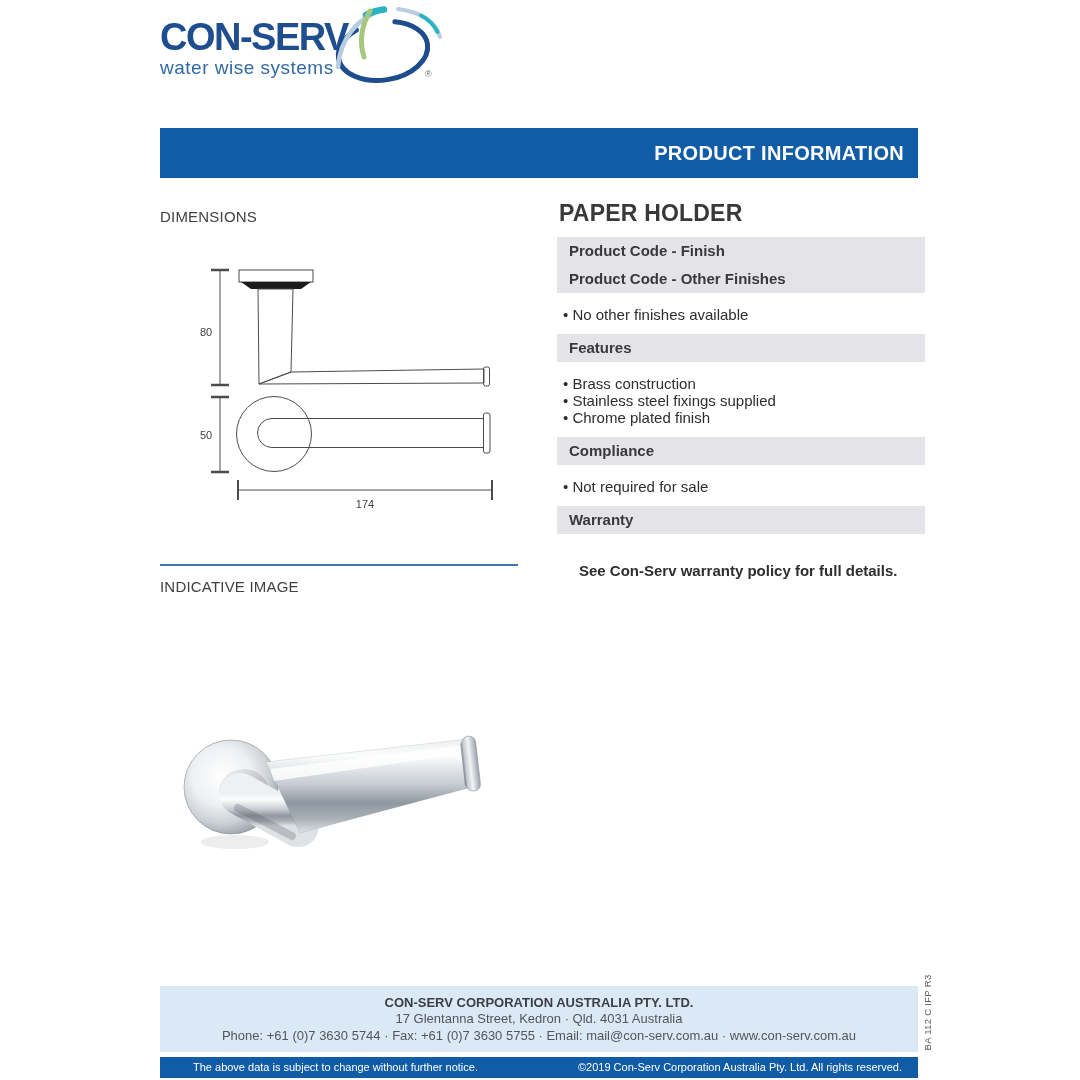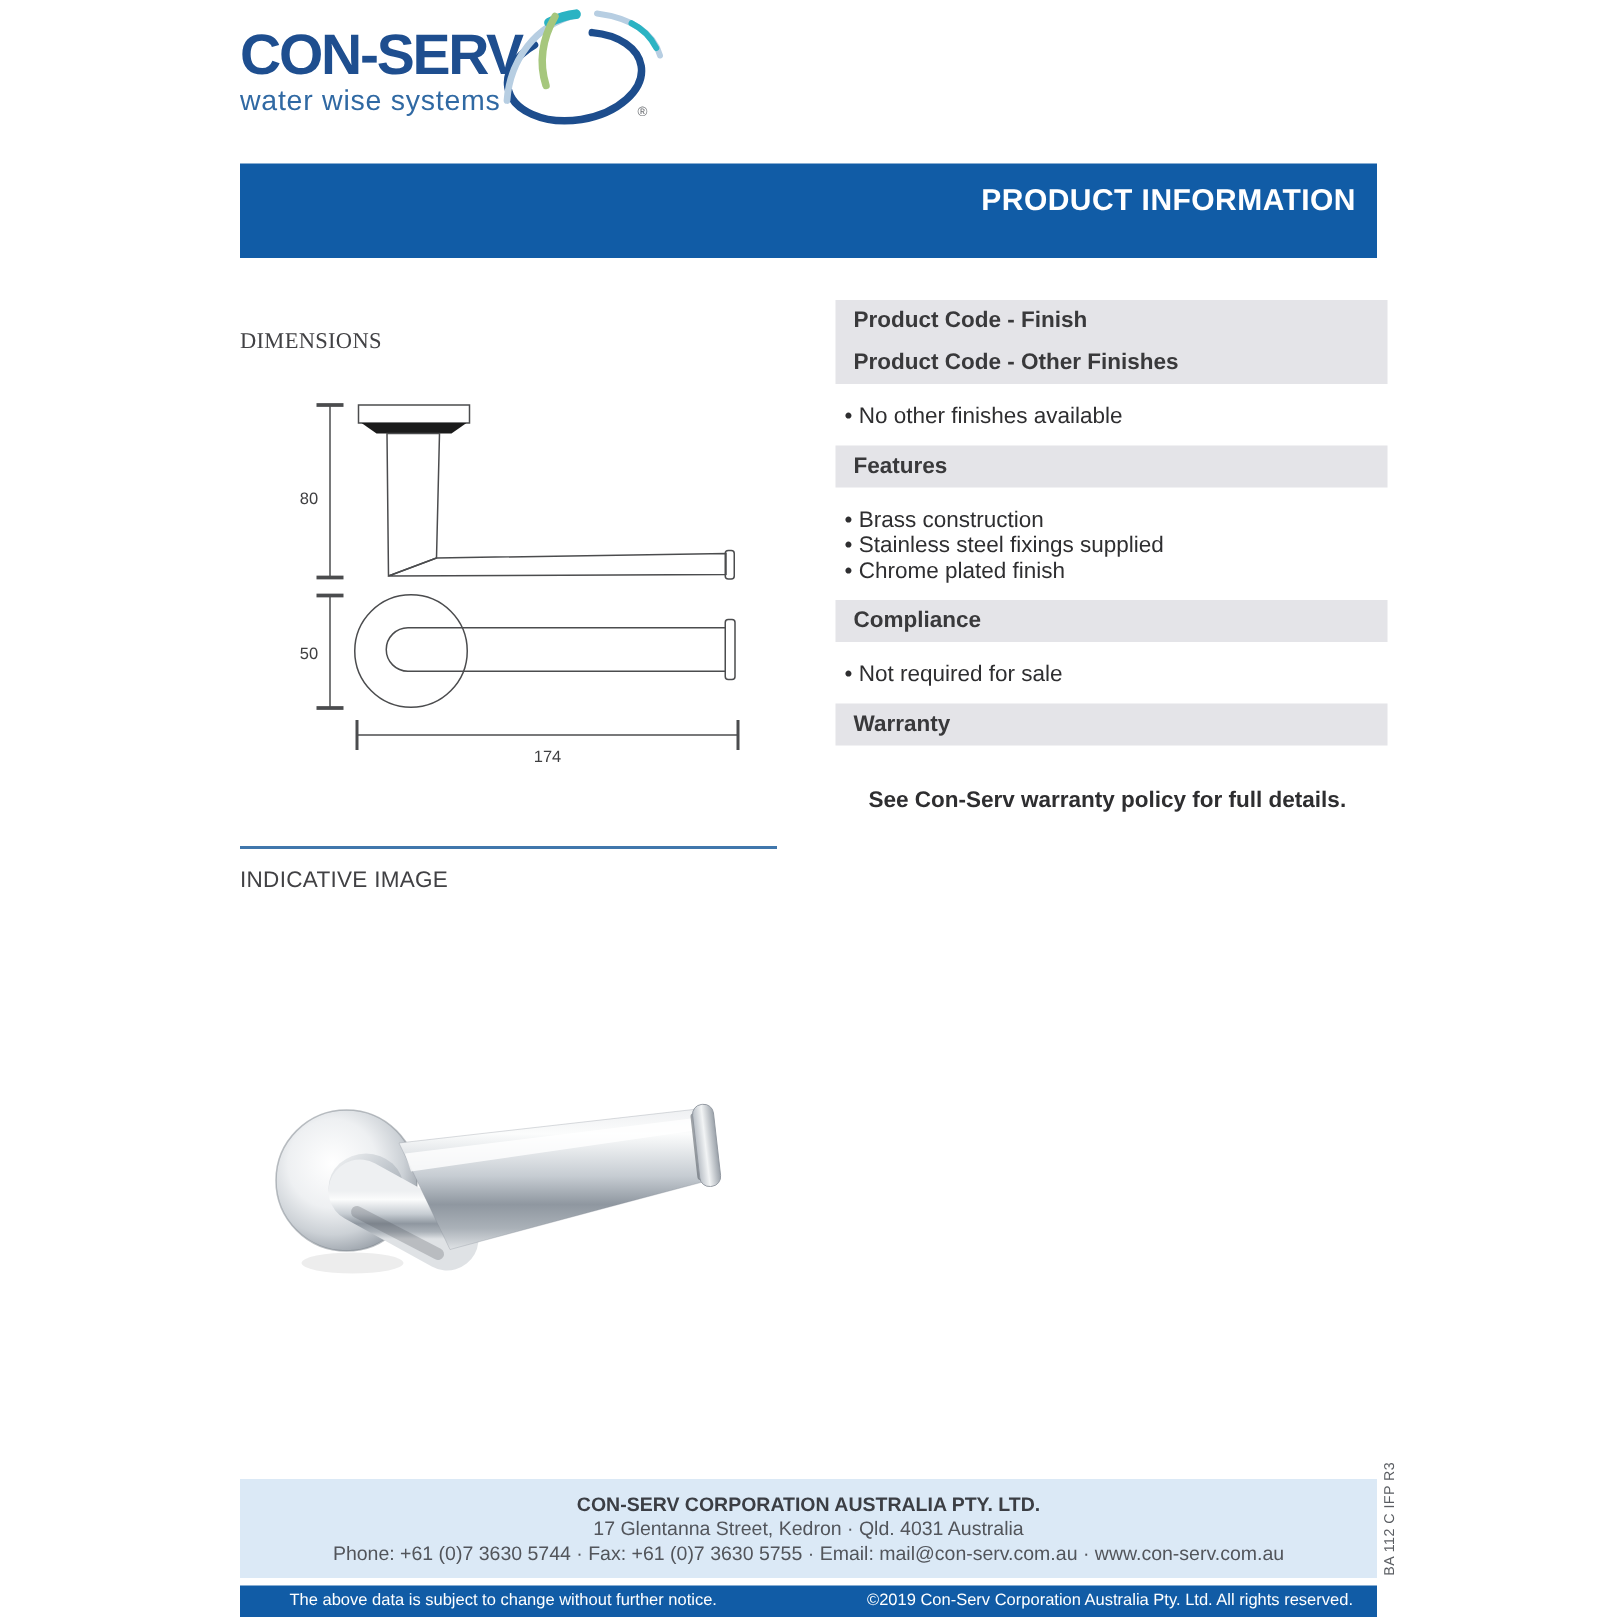--- a/index.html
+++ b/index.html
@@ -14,31 +14,31 @@
     display:block; font-size:38px; line-height:42px; font-weight:bold;
     letter-spacing:-1.5px; color:#1e4e8f;
   }
   .logo-tagline {
     display:block; font-size:19px; line-height:20px; letter-spacing:0.5px; color:#3069a3;
   }
   .logo-swirl { position:absolute; left:166px; top:-11px; }
 
   
   .banner {
-    position:absolute; left:160px; top:109px; width:758px; height:63px;
+    position:absolute; left:160px; top:128px; width:758px; height:50px;
     background:#115ca6; color:#ffffff; text-align:right;
   }
   .banner span {
     display:inline-block; line-height:50px; padding-right:14px;
     font-size:20px; font-weight:bold; letter-spacing:0.3px;
   }
 
   
   .sec-heading { position:absolute; left:160px; font-size:15px; color:#414144; letter-spacing:0.2px; margin:0; font-weight:normal; }
-  .dims-heading { top:220px;font-family:Liberation Serif, serif; }
+  .dims-heading { top:208px; }
   .indic-heading { top:578px; }
   .dim-svg { position:absolute; left:190px; top:258px; }
   .dim-svg text { font-family:"Liberation Sans", sans-serif; font-size:11px; fill:#3f3f41; }
   .divider { position:absolute; left:160px; top:564px; width:358px; height:2px; background:#4077ac; }
   .photo-svg { position:absolute; left:180px; top:712px; }
 
   
   .right-col { position:absolute; left:557px; top:200px; width:368px; }
   .product-title { margin:0 0 10px 2px; font-size:23px; font-weight:bold; color:#39393b; letter-spacing:0.2px; }
   .spec-header {
@@ -162,20 +162,21 @@
     <path d="M58,96 L112,124" stroke="rgba(70,76,84,0.25)" stroke-width="8" stroke-linecap="round" fill="none"></path>
     <path d="M86,50 L288,27 L296,74 L120,121 Z" fill="url(#gBar)" stroke="rgba(130,138,146,0.4)" stroke-width="0.5"></path>
     <path d="M90,57 L286,33 L288,41 L94,69 Z" fill="rgba(255,255,255,0.8)"></path>
     <g transform="rotate(-6.5 292 51)">
       <rect x="282.5" y="29" width="5" height="45" rx="2.5" fill="rgba(80,87,95,0.55)"></rect>
       <rect x="284" y="24" width="14" height="55" rx="6.5" fill="url(#gCap)" stroke="#8f969e" stroke-width="0.6"></rect>
     </g>
   </svg>
 
   <div class="right-col">
+    <h1 class="product-title">PAPER HOLDER</h1>
 
     <div class="spec-header">
       <span>Product Code - Finish</span>
     </div>
 
     <div class="spec-header">
       <span>Product Code - Other Finishes</span>
     </div>
     <div class="spec-bullets">
       <div class="bullet">No other finishes available</div>

